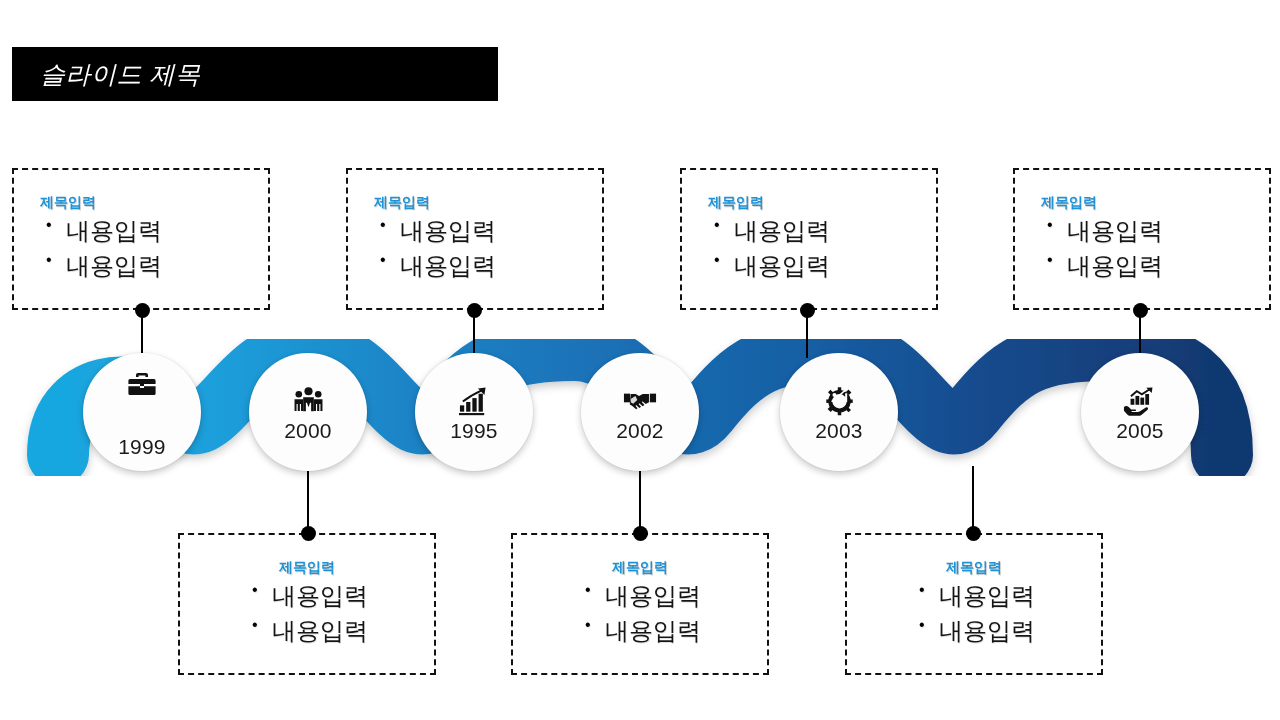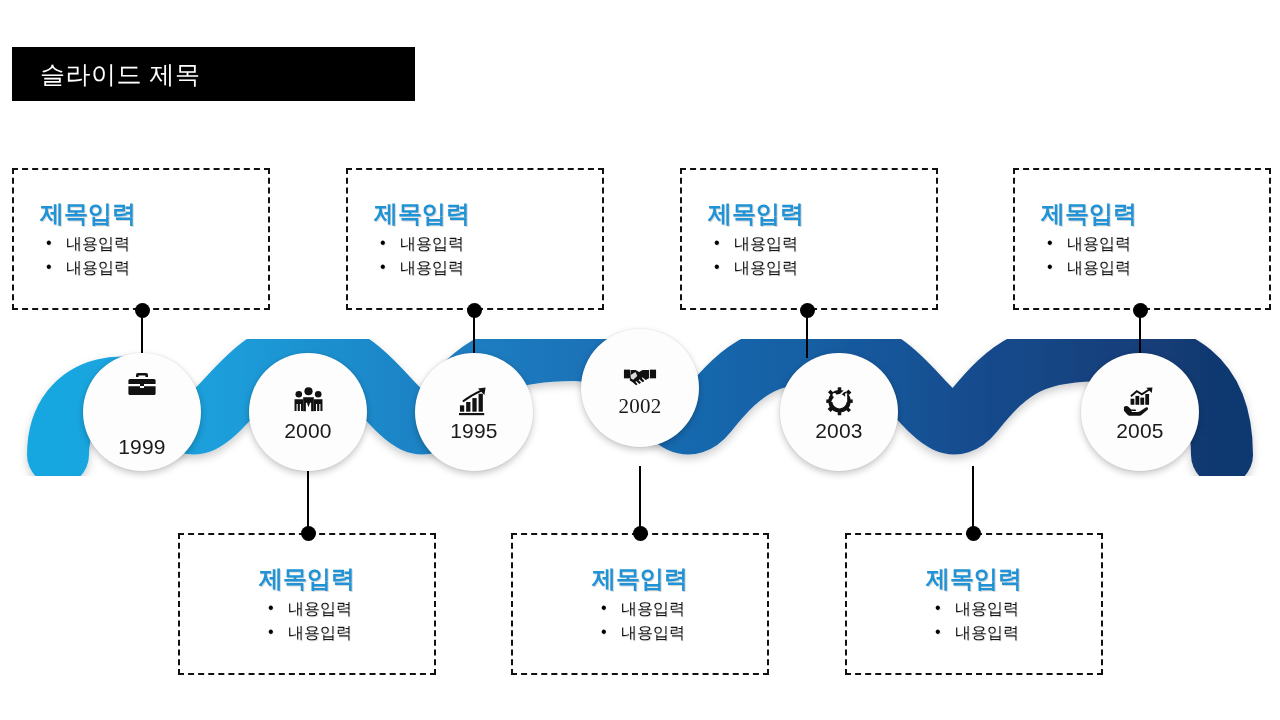--- a/index.html
+++ b/index.html
@@ -12,23 +12,23 @@
   #slide {
     position: relative;
     width: 1280px; height: 720px;
     background: #ffffff;
   }
 
   
   #title-bar {
     position: absolute;
     left: 12px; top: 47px;
-    width: 403px; height: 54px;
+    width: 486px; height: 54px;
     background: #000000;
-    display: flex; align-items: center;
+    display: flex; align-items: center; font-style: italic;
   }
   #title-text {
     color: #ffffff;
     font-size: 25px;
     font-weight: 400;
     letter-spacing: 0.5px;
     padding-left: 28px;
     white-space: nowrap;
   }
 
@@ -92,31 +92,31 @@
     background: transparent;
     z-index: 5;
     display: flex;
     flex-direction: column;
     justify-content: center;
   }
   .tbox-inner { padding: 0 0 0 26px; }
   .tbox.center .tbox-inner { padding-left: 0; text-align: center; }
   .tbox-title {
     color: #1f93d6;
-    font-size: 24px;
+    font-size: 14px;
     font-weight: bold;
     line-height: 1.25;
     text-shadow: 1px 1px 0 rgba(120,120,120,0.30);
     margin-bottom: 3px;
   }
   .tbox.center .tbox-title { text-align: center; }
   .tbox ul { list-style: none; }
   .tbox li {
     position: relative;
-    font-size: 16px;
+    font-size: 24px;
     color: #151515;
     line-height: 1.45;
     padding-left: 26px;
     text-shadow: 0.7px 0.7px 0 rgba(140,140,140,0.25);
   }
   .tbox.center li { padding-left: 0; }
   .tbox li::before {
     content: "\2022";
     position: absolute;
     left: 6px; top: -1px;
@@ -198,21 +198,21 @@
         <rect x="14.8" y="13" width="4.4" height="14"></rect>
         <rect x="21.2" y="8.5" width="4.4" height="18.5"></rect>
         <rect x="1" y="28.4" width="26" height="2.2"></rect>
         <path d="M5 16.5 C11 12, 17 8.5, 25.5 4.6" stroke="#111" stroke-width="2.1" fill="none"></path>
         <path d="M20.6 3.2 L28.4 2.2 L27.2 9.8 Z"></path>
       </svg>
     </span>
     <span class="node-year">1995</span>
   </div>
 
-  <div class="node" style="left:640px; top:388px;font-family:Liberation Serif, serif;">
+  <div class="node" style="left:640px; top:412px;">
     <span class="node-icon">
       <svg viewBox="0 0 36 26" width="34" height="26" fill="#111">
         <path d="M1 5.2h6.6v9.2H1z"></path>
         <path d="M28.4 5.2H35v9.2h-6.6z"></path>
         <path d="M8.2 5.6h5.2l3.6 2.1 3.9-2.1h6.6v8.6l-3.4 2 -3-2.5c-.6-.5-1.3-.2-1 .6l2.6 3-1.9 1.3-3-2.8c-.6-.5-1.4 0-1 .8l2.3 2.6-1.8 1.2-2.8-2.6c-.6-.5-1.3 0-1 .7l1.9 2.2-1.5 1-4-3.4-2.7-1.7z"></path>
         <path d="M13.3 7.6c-1.8 1.1-3.6 2.2-5.1 3.3v3.3l2.6 1.6 4.3-3.9z" fill="#fff" opacity="0.85"></path>
       </svg>
     </span>
     <span class="node-year">2002</span>
   </div>

